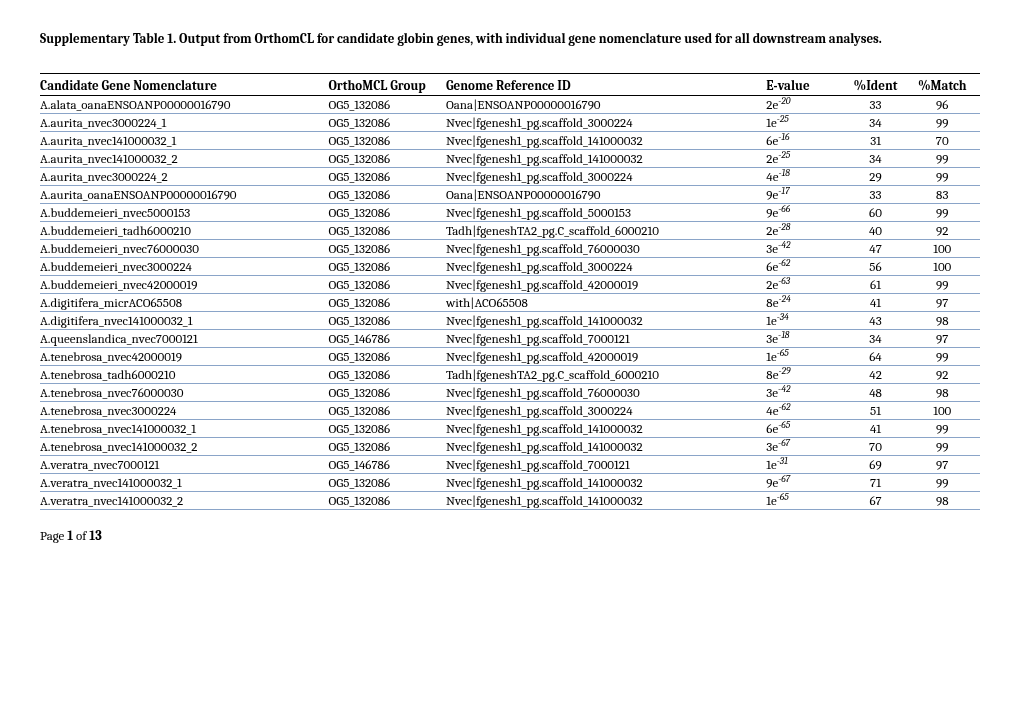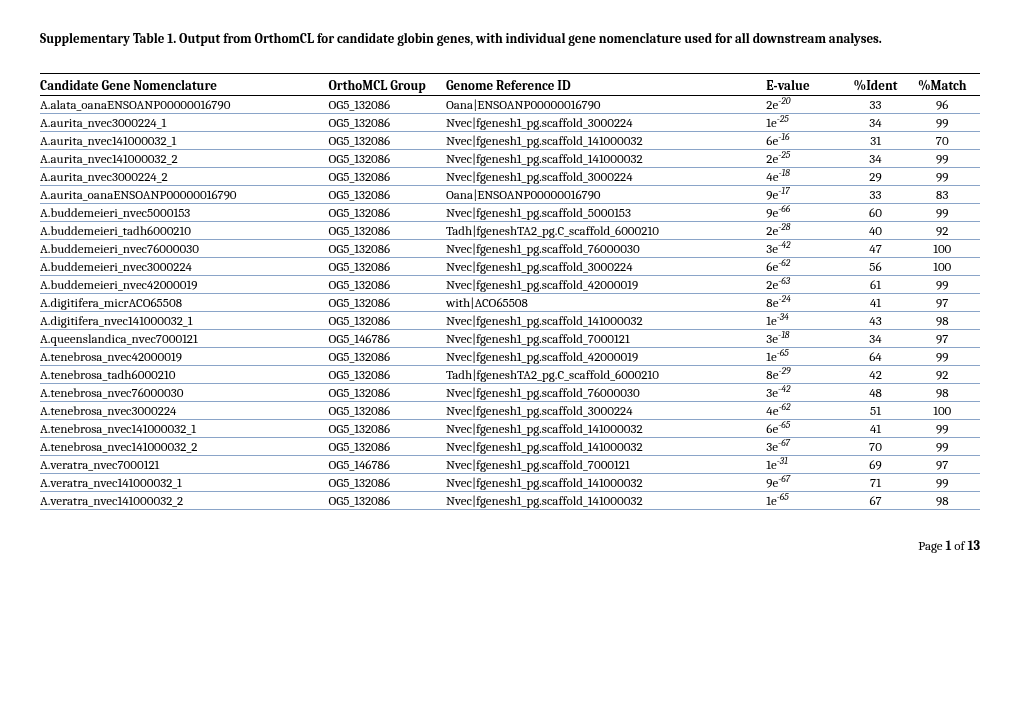--- a/index.html
+++ b/index.html
@@ -40,22 +40,22 @@
   col.c1 { width: 270px; }
   col.c2 { width: 110px; }
   col.c3 { width: 300px; }
   col.c4 { width: 75px; }
   col.c5 { width: 60px; }
   col.c6 { width: 65px; }
   th:nth-child(5), th:nth-child(6),
   td:nth-child(5), td:nth-child(6) { text-align: center; }
   sup { font-size: 0.75em; line-height: 0; font-style: italic; }
   .footer {
-    text-align: right;
-    margin-top: 28px;
+    text-align: left;
+    margin-top: 18px;
     font-size: 13px;
   }
 </style>
 </head>
 <body>
 
 <div class="caption">Supplementary Table 1. Output from OrthomCL for candidate globin genes, with individual gene nomenclature used for all downstream analyses.</div>
 
 <table>
   <colgroup>

